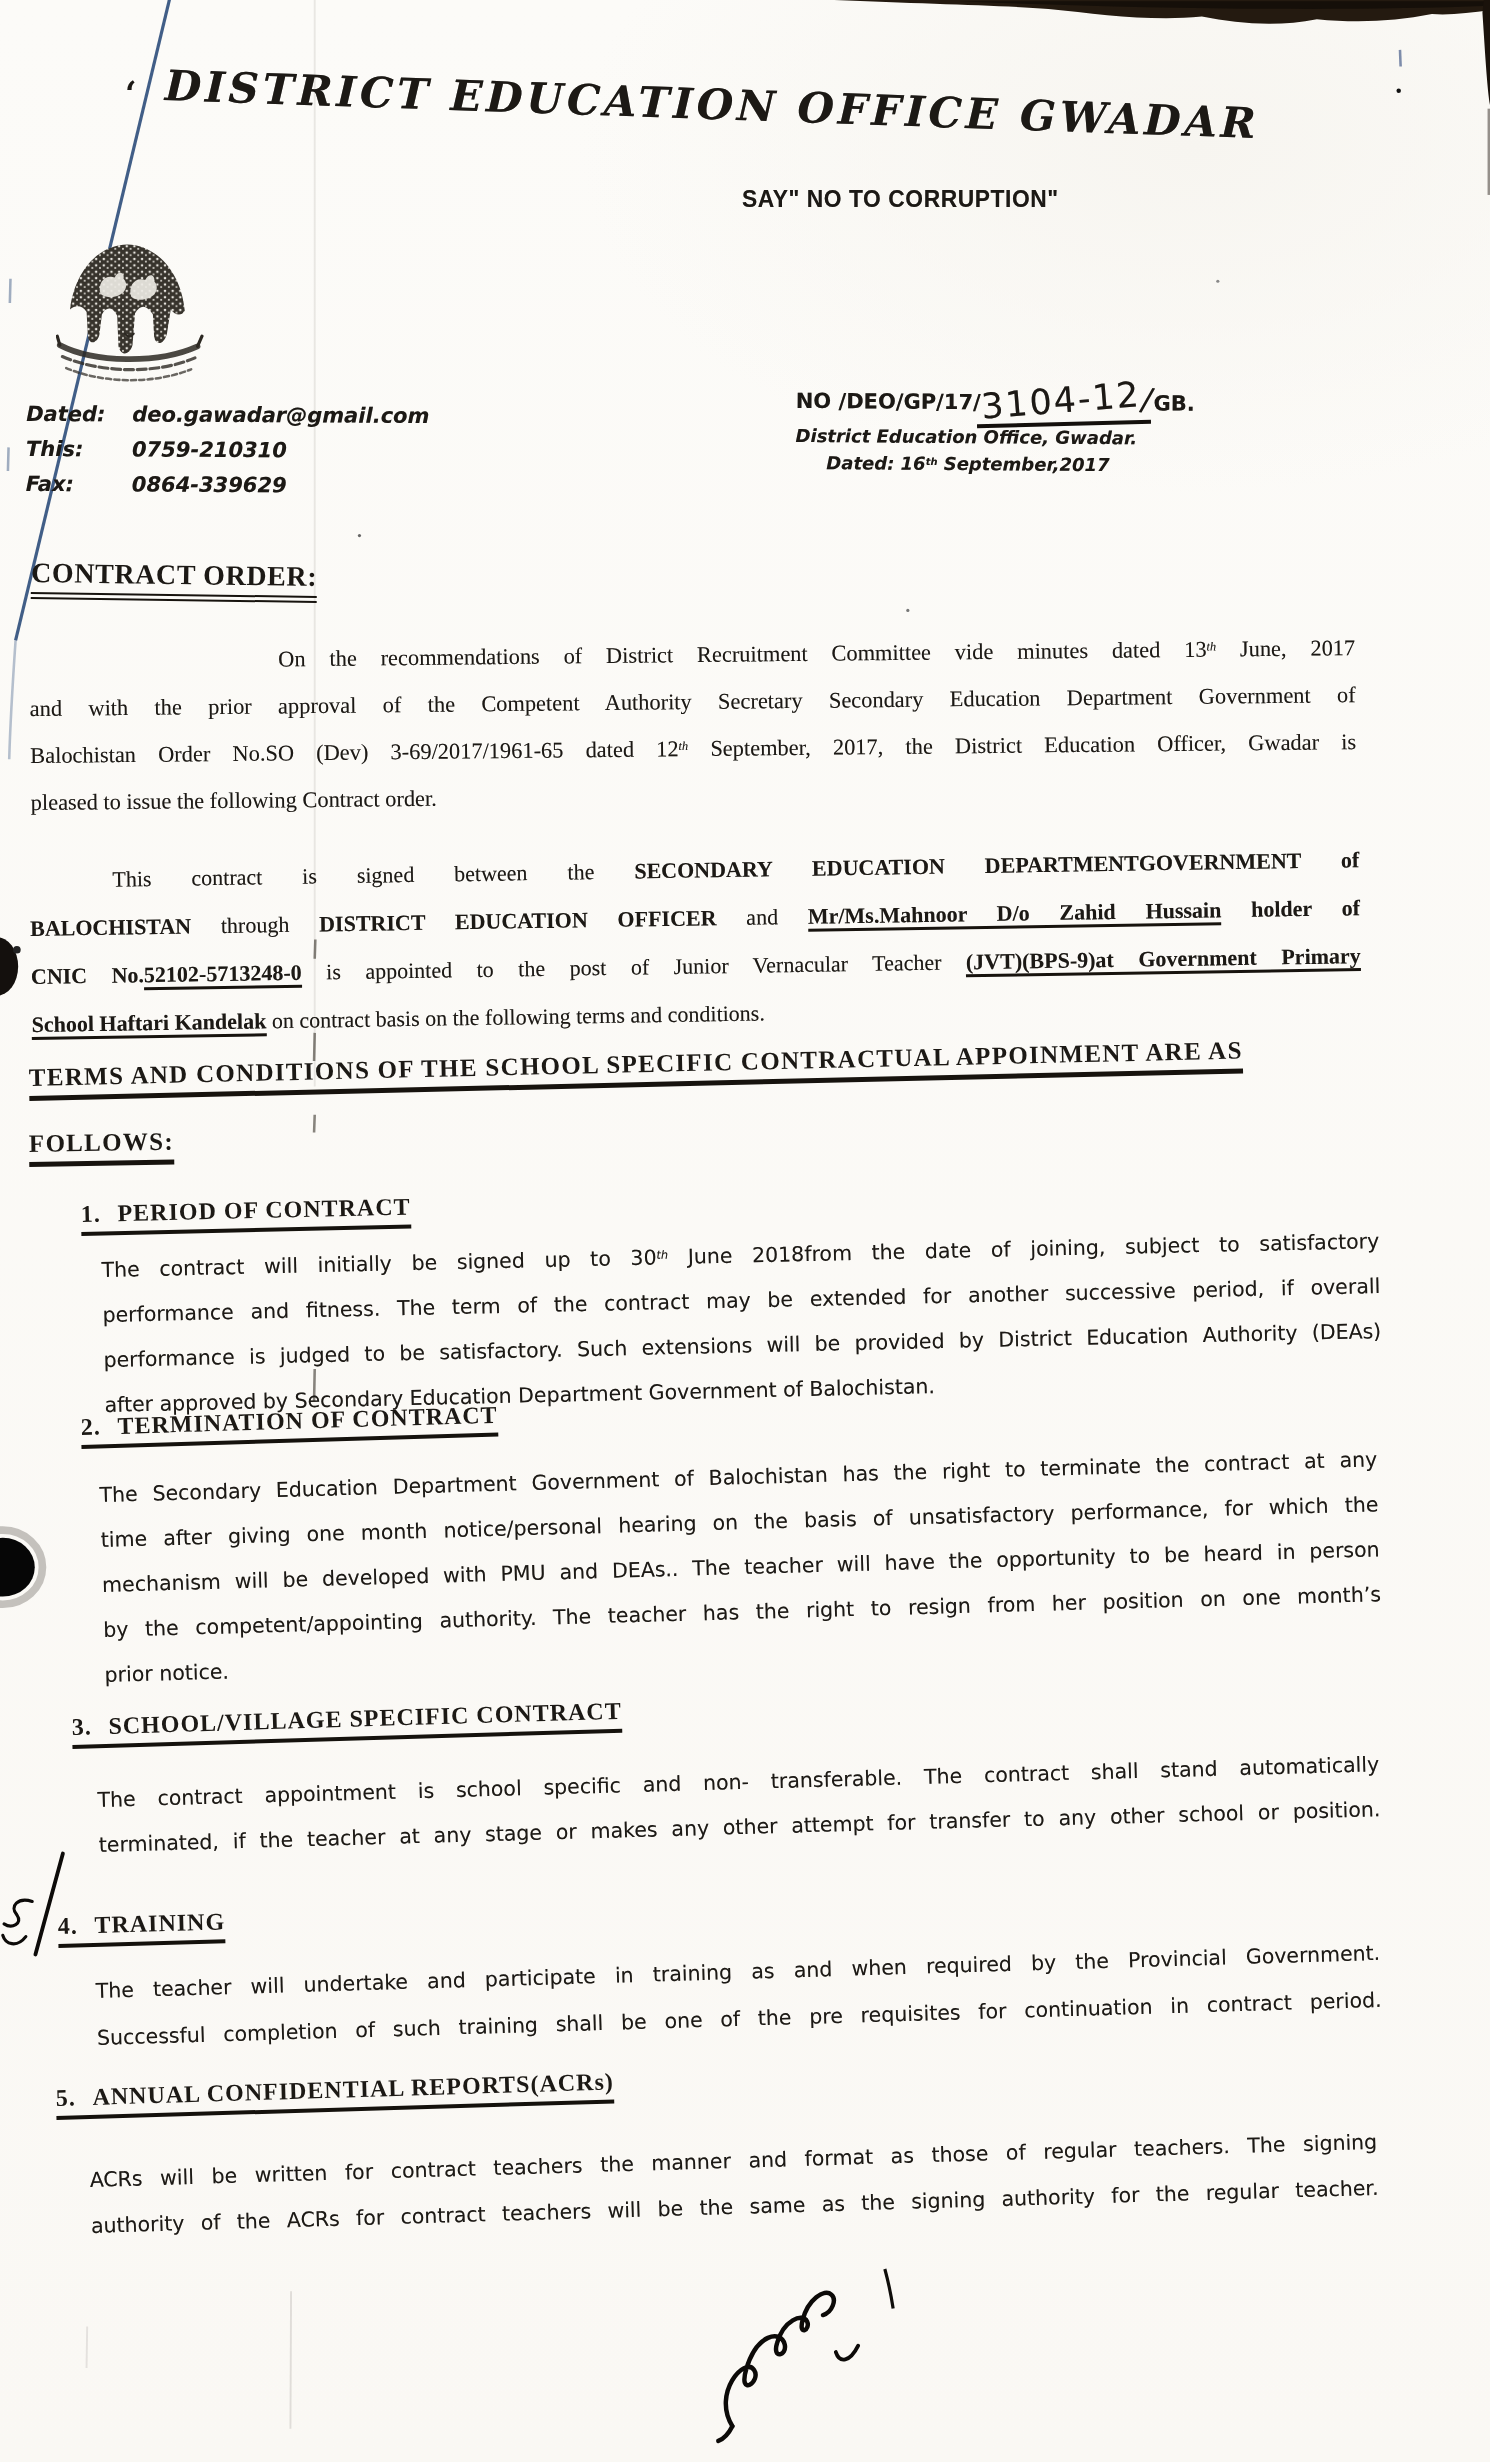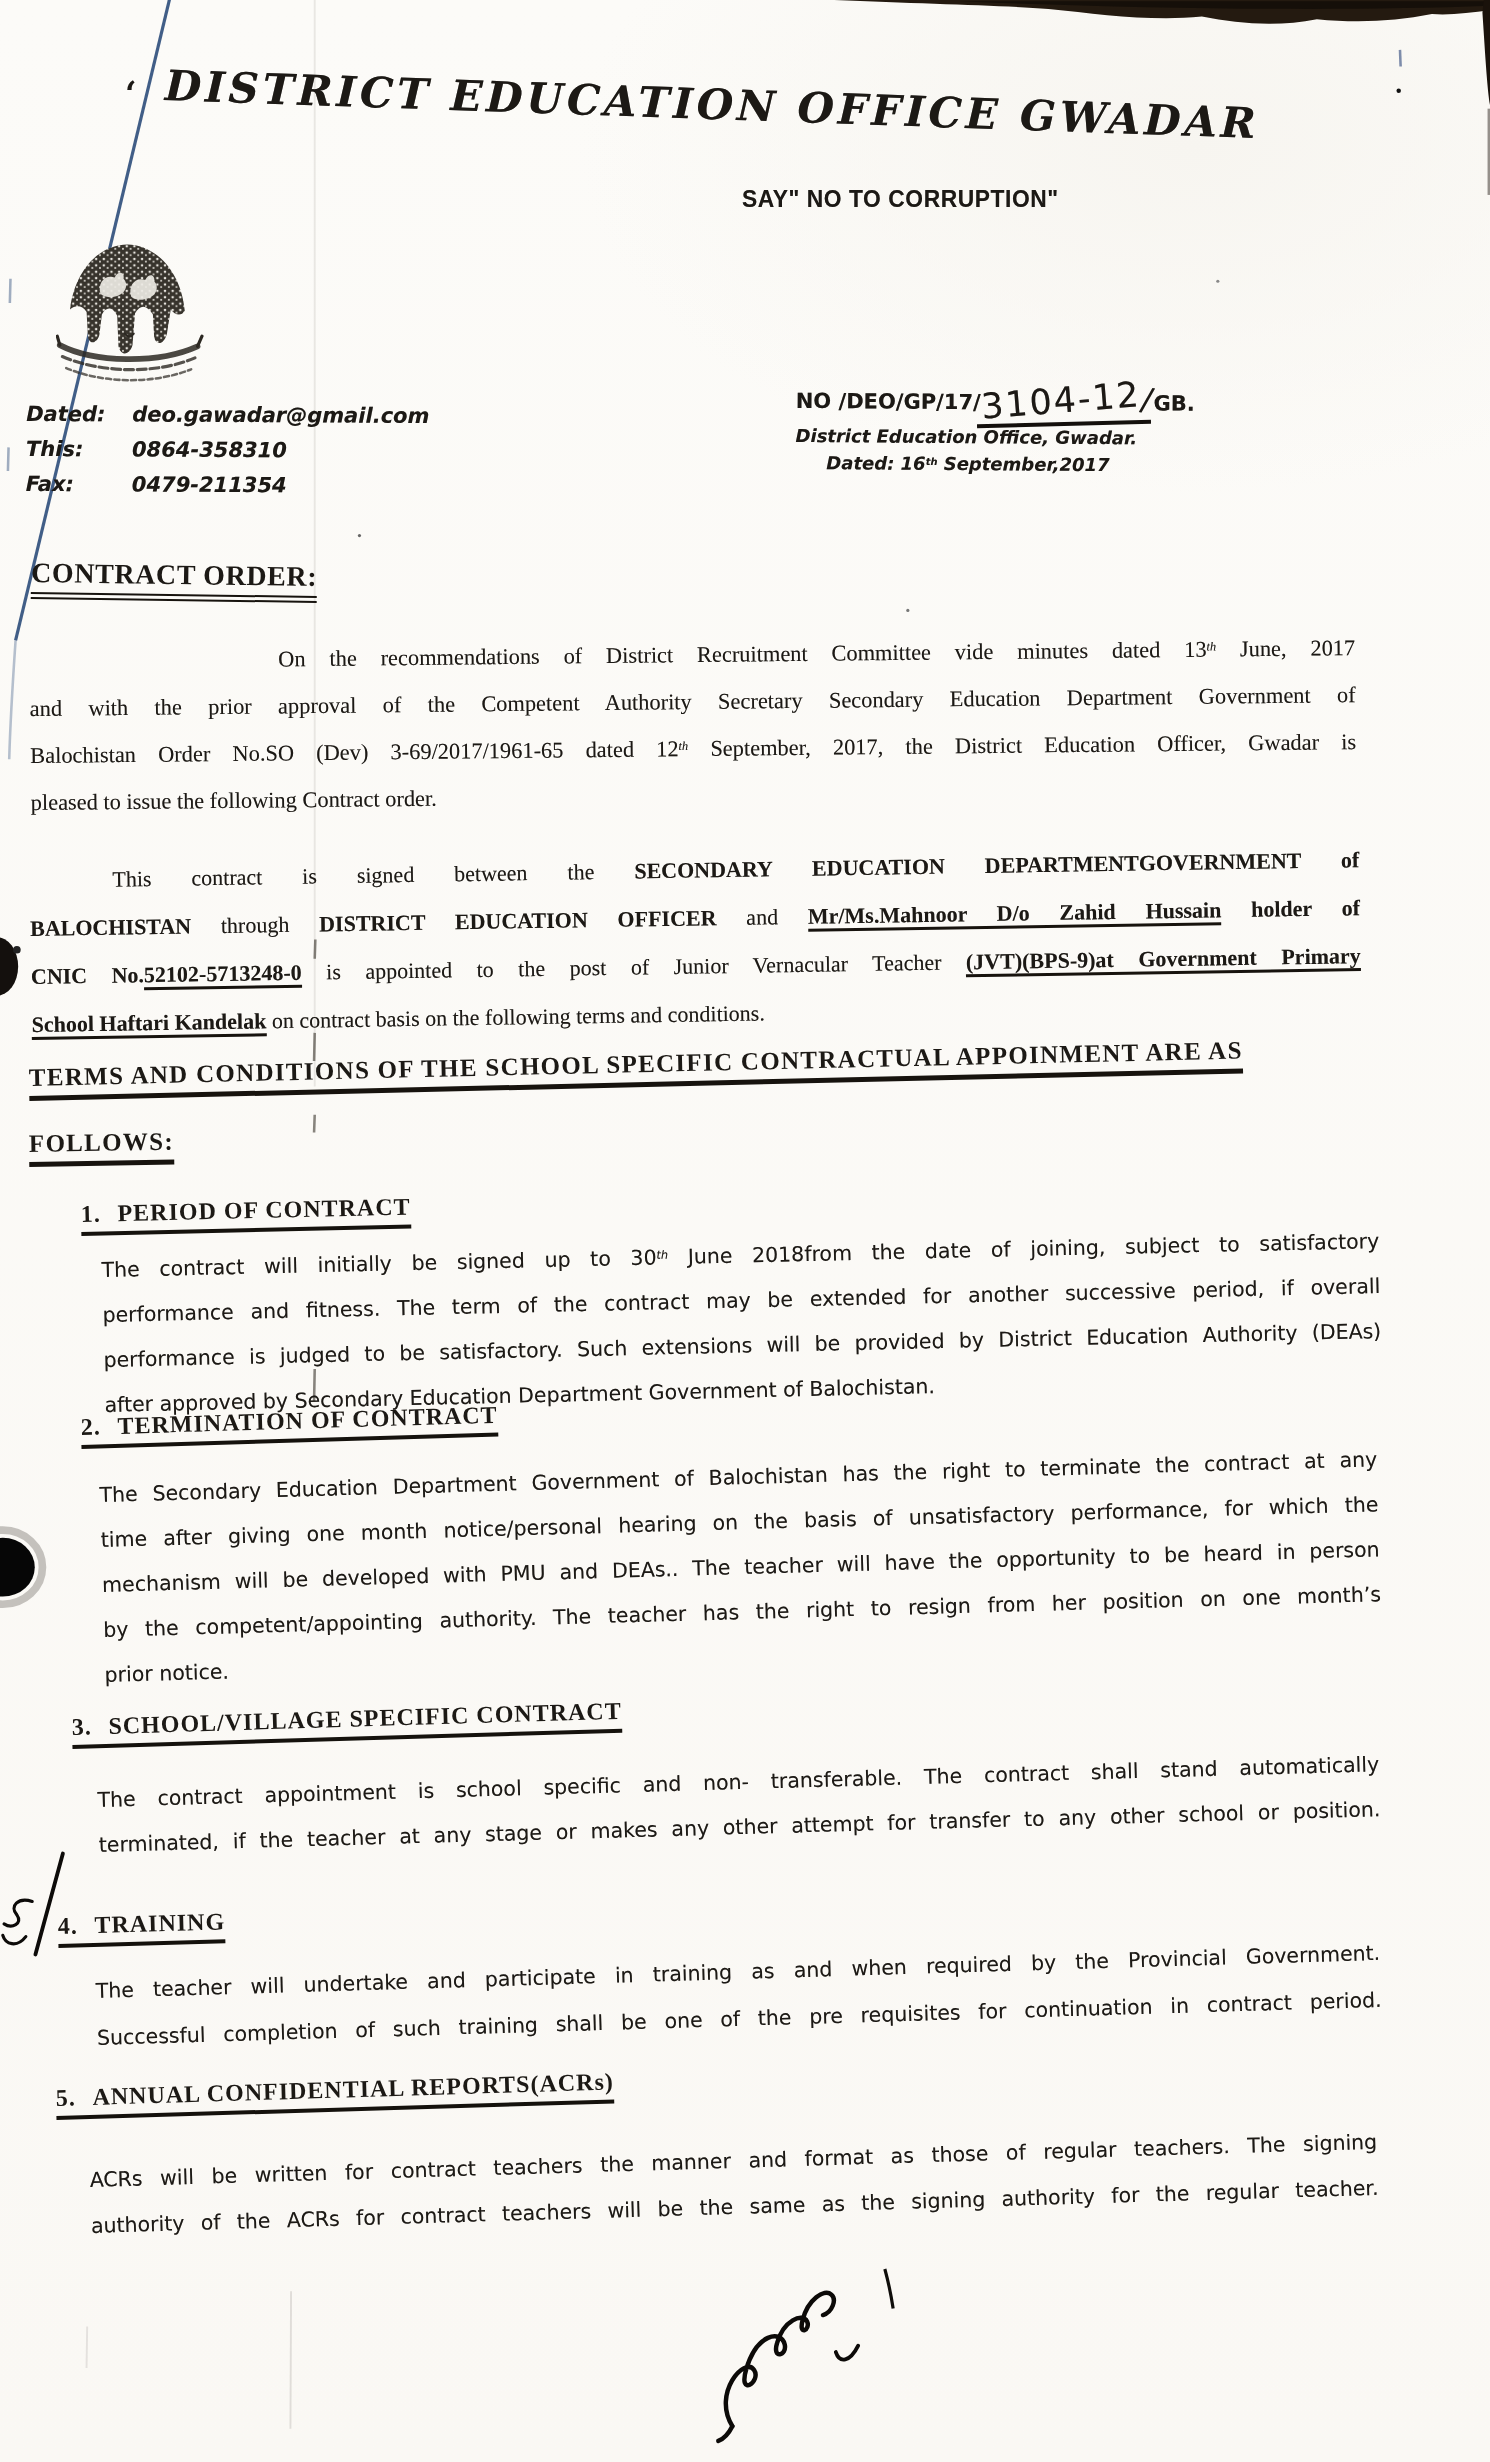--- a/index.html
+++ b/index.html
@@ -122,25 +122,25 @@
     </g>
   </svg>
 
   <div class="abs" style="left:25.6px;top:403px;z-index:2;transform:rotate(.3deg)">
     <div class="crow">
       <span class="clabel">Dated:</span>
       <span>deo.gawadar@gmail.com</span>
     </div>
     <div class="crow">
       <span class="clabel">This:</span>
-      <span>0864-358310</span>
+      <span>0759-210310</span>
     </div>
     <div class="crow">
       <span class="clabel">Fax:</span>
-      <span>0479-211354</span>
+      <span>0864-339629</span>
     </div>
   </div>
 
   <div class="abs refblock" style="left:796px;top:376px;z-index:2">
     <div class="ref1">
       <span>NO /DEO/GP/17/</span>
       <span class="hwnum">3104-12</span>
       <span class="hwslash">/</span>
       <span>GB.</span>
     </div>

